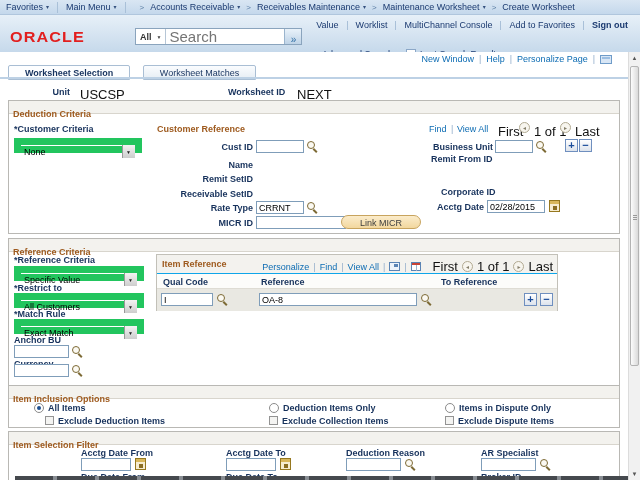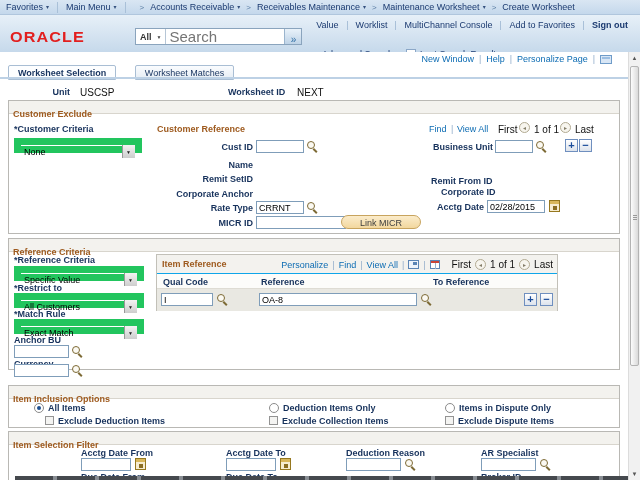--- a/index.html
+++ b/index.html
@@ -1,21 +1,21 @@
 <!DOCTYPE html>
 <html><head>
 <meta charset="utf-8">
 <style>
   *{box-sizing:border-box;margin:0;padding:0}
   html,body{width:640px;height:480px;overflow:hidden}
   body{font-family:"Liberation Sans",sans-serif;background:#fff;position:relative}
   #screen{position:absolute;left:0;top:0;width:640px;height:480px;overflow:hidden;background:#fff}
   .abs{position:absolute}
   .lbl{font-size:9px;font-weight:bold;color:#17325c;white-space:nowrap}
-  .val{font-size:10px;color:#111;white-space:nowrap}
+  .val{font-size:13px;color:#111;white-space:nowrap}
   .link{font-size:9px;color:#0d6cb3;white-space:nowrap;cursor:pointer}
   .hlink{font-size:9px;color:#1b3a70;white-space:nowrap;cursor:pointer}
   .sect{font-size:9px;font-weight:bold;color:#9e5a1e;white-space:nowrap}
   .tr{text-align:right}
   .pipe{color:#93aecb;font-size:9px}
   
   .bcbar{left:0;top:0;width:640px;height:15px;background:linear-gradient(#d9e6f3,#c4d8ec);border-bottom:1px solid #b0c6dd;display:flex;align-items:center;padding-left:6px;font-size:9px;color:#1b3a70}
   .bc-item{white-space:nowrap;cursor:pointer}
   .bc-caret::after{content:"▾";font-size:6px;margin-left:3px;color:#35517e;vertical-align:1px}
   .bc-sep{width:1px;height:11px;background:#a9c0d8;margin:0 8px}
@@ -23,21 +23,21 @@
   .hdr{left:0;top:15px;width:640px;height:37px;background:linear-gradient(#e7f0f8,#c6d9eb)}
   .logo{font-size:15px;font-weight:bold;color:#e21f1f;letter-spacing:1px;transform:scaleX(1.08);transform-origin:left}
   .searchbox{display:flex;align-items:stretch;height:17px;border:1px solid #8aa4bd;background:#fff}
   .scope{display:flex;align-items:center;padding:0 4px;border-right:1px solid #b6c6d6;font-size:9px;font-weight:bold;color:#333;cursor:pointer}
   .scope::after{content:"▼";font-size:5px;color:#444;margin-left:5px}
   .searchbox input{border:0;outline:0;width:118px;font-size:15px;padding:0 3px;color:#333}
   .gobtn{width:17px;background:linear-gradient(#e9f2fa,#bed3e7);border-left:1px solid #9ab4cd;cursor:pointer;text-align:center}
   .gobtn::after{content:"»";font-size:10px;color:#2e6da4;line-height:15px}
   .pagebar{left:0;top:52px;width:628px;height:11px;background:#fff}
   
-  .tab{display:inline-block;height:15px;padding:2px 9px 0;font-size:9px;color:#17335f;border:1px solid #a9bed4;border-radius:2px 2px 0 0;background:linear-gradient(#fafcfe,#e6edf4);margin-right:14px;cursor:pointer;white-space:nowrap}
+  .tab{display:inline-block;height:15px;padding:2px 16px 0;font-size:9px;color:#17335f;border:1px solid #a9bed4;border-radius:2px 2px 0 0;background:linear-gradient(#fafcfe,#e6edf4);margin-right:8px;cursor:pointer;white-space:nowrap}
   .tab.active{background:#fdfeff;font-weight:bold}
   .tabline{left:0;top:77px;width:628px;height:2px;background:#bdd1e5}
   
   .box{border:1px solid #b9b8b4;background:#fff}
   .box-hd{height:13px;background:#f3f2ee;border-bottom:1px solid #d8d5cd;padding:2px 4px}
   .ipt{position:absolute;border:1px solid #7f9db9;background:#fff;height:13px;font-family:"Liberation Sans",sans-serif;font-size:9px;padding:0 2px;color:#000}
   .sel{position:absolute;height:15px;border:7px solid #22c55e;background:#fff;cursor:pointer}
   .sel-txt{position:absolute;left:3px;top:2px;font-size:9px;color:#000;white-space:nowrap}
   .sel-btn{position:absolute;right:0;top:0;width:13px;height:13px;background:linear-gradient(#f3f3f3,#cdcdcd);border-left:1px solid #999}
   .sel-btn::after{content:"▼";position:absolute;left:3px;top:4px;font-size:5px;color:#222}
@@ -139,21 +139,21 @@
     <span class="tab"><span>Worksheet </span><span style="text-decoration:underline">M</span><span>atches</span></span>
   </div>
   <div class="abs tabline"></div>
 
   <span class="abs lbl tr" style="left:20px;top:87px;width:50px">Unit</span>
   <span class="abs val" style="left:80px;top:87px">USCSP</span>
   <span class="abs lbl" style="left:228px;top:87px">Worksheet ID</span>
   <span class="abs val" style="left:297px;top:87px">NEXT</span>
 
   <div class="abs box" style="left:8px;top:100px;width:612px;height:134px">
-    <div class="box-hd"><span class="sect">Customer Exclude</span></div>
+    <div class="box-hd"><span class="sect">Deduction Criteria</span></div>
     <span class="abs lbl" style="left:5px;top:23px">*Customer Criteria</span>
     <div class="sel" style="left:5px;top:37px;width:128px">
       <span class="sel-txt">None</span>
       <span class="sel-btn"></span>
     </div>
     <span class="abs sect" style="left:148px;top:23px">Customer Reference</span>
     <span class="abs link" style="left:420px;top:23px">Find</span>
     <span class="abs pipe" style="left:442px;top:23px">|</span>
     <span class="abs link" style="left:448px;top:23px">View All</span>
     <span class="abs val" style="left:489px;top:23px">First</span>
@@ -166,37 +166,37 @@
     <input class="ipt" style="left: 247px; top: 39px; width: 48px;">
     <span class="mag" style="left:298px;top:40px"></span>
     <span class="abs lbl tr" style="left:380px;top:41px;width:104px">Business Unit</span>
     <input class="ipt" style="left: 486px; top: 39px; width: 38px;">
     <span class="mag" style="left:527px;top:40px"></span>
     <span class="pm" style="left:556px;top:38px">+</span>
     <span class="pm" style="left:570px;top:38px">−</span>
 
     <span class="abs lbl tr" style="left:150px;top:59px;width:94px">Name</span>
     <span class="abs lbl tr" style="left:150px;top:73px;width:94px">Remit SetID</span>
-    <span class="abs lbl" style="left:422px;top:75px">Remit From ID</span>
-    <span class="abs lbl tr" style="left:150px;top:88px;width:94px">Corporate Anchor</span>
+    <span class="abs lbl" style="left:422px;top:53px">Remit From ID</span>
+    <span class="abs lbl tr" style="left:150px;top:88px;width:94px">Receivable SetID</span>
     <span class="abs lbl" style="left:432px;top:86px">Corporate ID</span>
 
     <span class="abs lbl tr" style="left:150px;top:102px;width:94px">Rate Type</span>
     <input class="ipt" style="left: 247px; top: 100px; width: 48px;" value="CRRNT">
     <span class="mag" style="left:298px;top:101px"></span>
     <span class="abs lbl tr" style="left:370px;top:101px;width:105px">Acctg Date</span>
     <input class="ipt" style="left: 478px; top: 99px; width: 58px;" value="02/28/2015">
     <span class="cal" style="left:540px;top:99px"></span>
 
     <span class="abs lbl tr" style="left:150px;top:117px;width:94px">MICR ID</span>
     <input class="ipt" style="left: 247px; top: 115px; width: 90px;">
     <span class="btn-tan" style="left:332px;top:114px;width:80px;height:14px">Link MICR</span>
   </div>
 
-  <div class="abs box" style="left:8px;top:238px;width:612px;height:132px">
+  <div class="abs box" style="left:8px;top:238px;width:612px;height:148px">
     <div class="box-hd"><span class="sect">Reference Criteria</span></div>
     <span class="abs lbl" style="left:5px;top:16px">*Reference Criteria</span>
     <div class="sel" style="left:5px;top:27px;width:130px">
       <span class="sel-txt">Specific Value</span>
       <span class="sel-btn"></span>
     </div>
     <span class="abs lbl" style="left:5px;top:44px">*Restrict to</span>
     <div class="sel" style="left:5px;top:54px;width:130px">
       <span class="sel-txt">All Customers</span>
       <span class="sel-btn"></span>
@@ -229,21 +229,21 @@
           <span class="val" style="margin-left:8px">First</span>
           <span class="ncirc prev" style="position:relative"></span>
           <span class="val">1 of 1</span>
           <span class="ncirc next" style="position:relative"></span>
           <span class="val">Last</span>
         </div>
       </div>
       <div class="grid-cols">
         <span class="abs lbl" style="left:6px;top:3px">Qual Code</span>
         <span class="abs lbl" style="left:104px;top:3px">Reference</span>
-        <span class="abs lbl" style="left:276px;top:3px">To Reference</span>
+        <span class="abs lbl" style="left:284px;top:3px">To Reference</span>
       </div>
       <div class="grid-row">
         <input class="ipt" style="left: 4px; top: 4px; width: 52px;" value="I">
         <span class="mag" style="left:60px;top:5px"></span>
         <input class="ipt" style="left: 102px; top: 4px; width: 158px;" value="OA-8">
         <span class="mag" style="left:264px;top:5px"></span>
         <span class="pm" style="right:20px;top:4px">+</span>
         <span class="pm" style="right:4px;top:4px">−</span>
       </div>
     </div>

